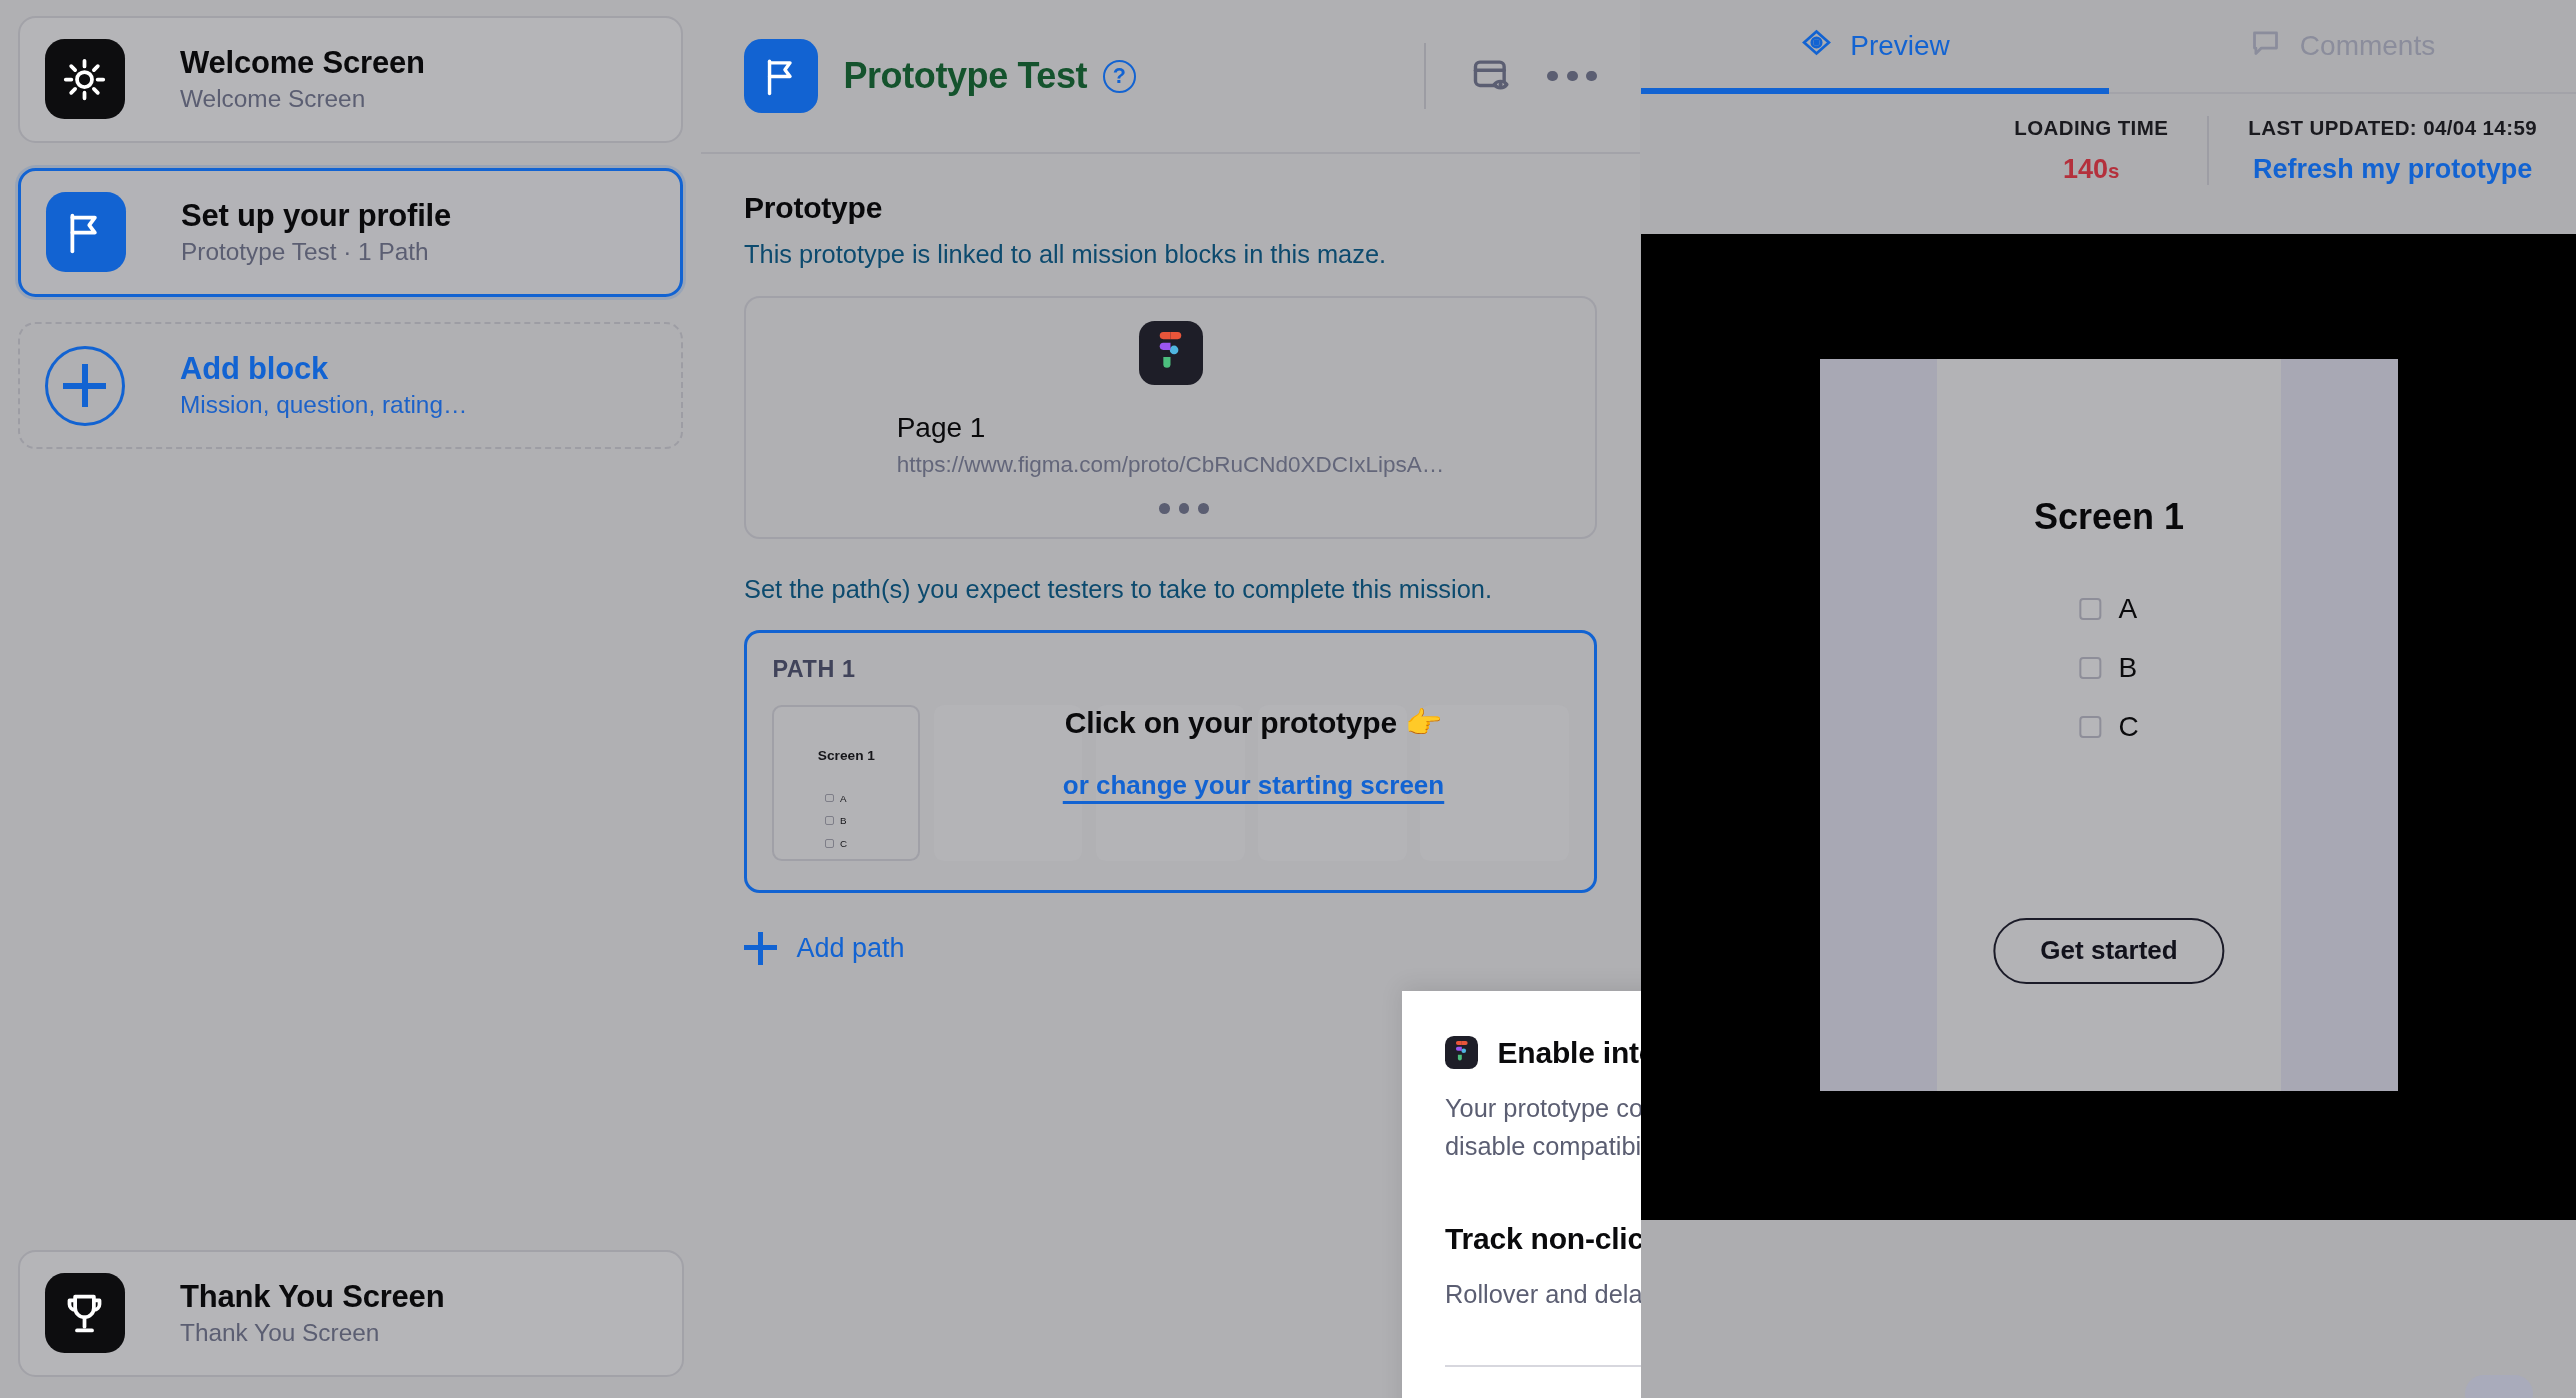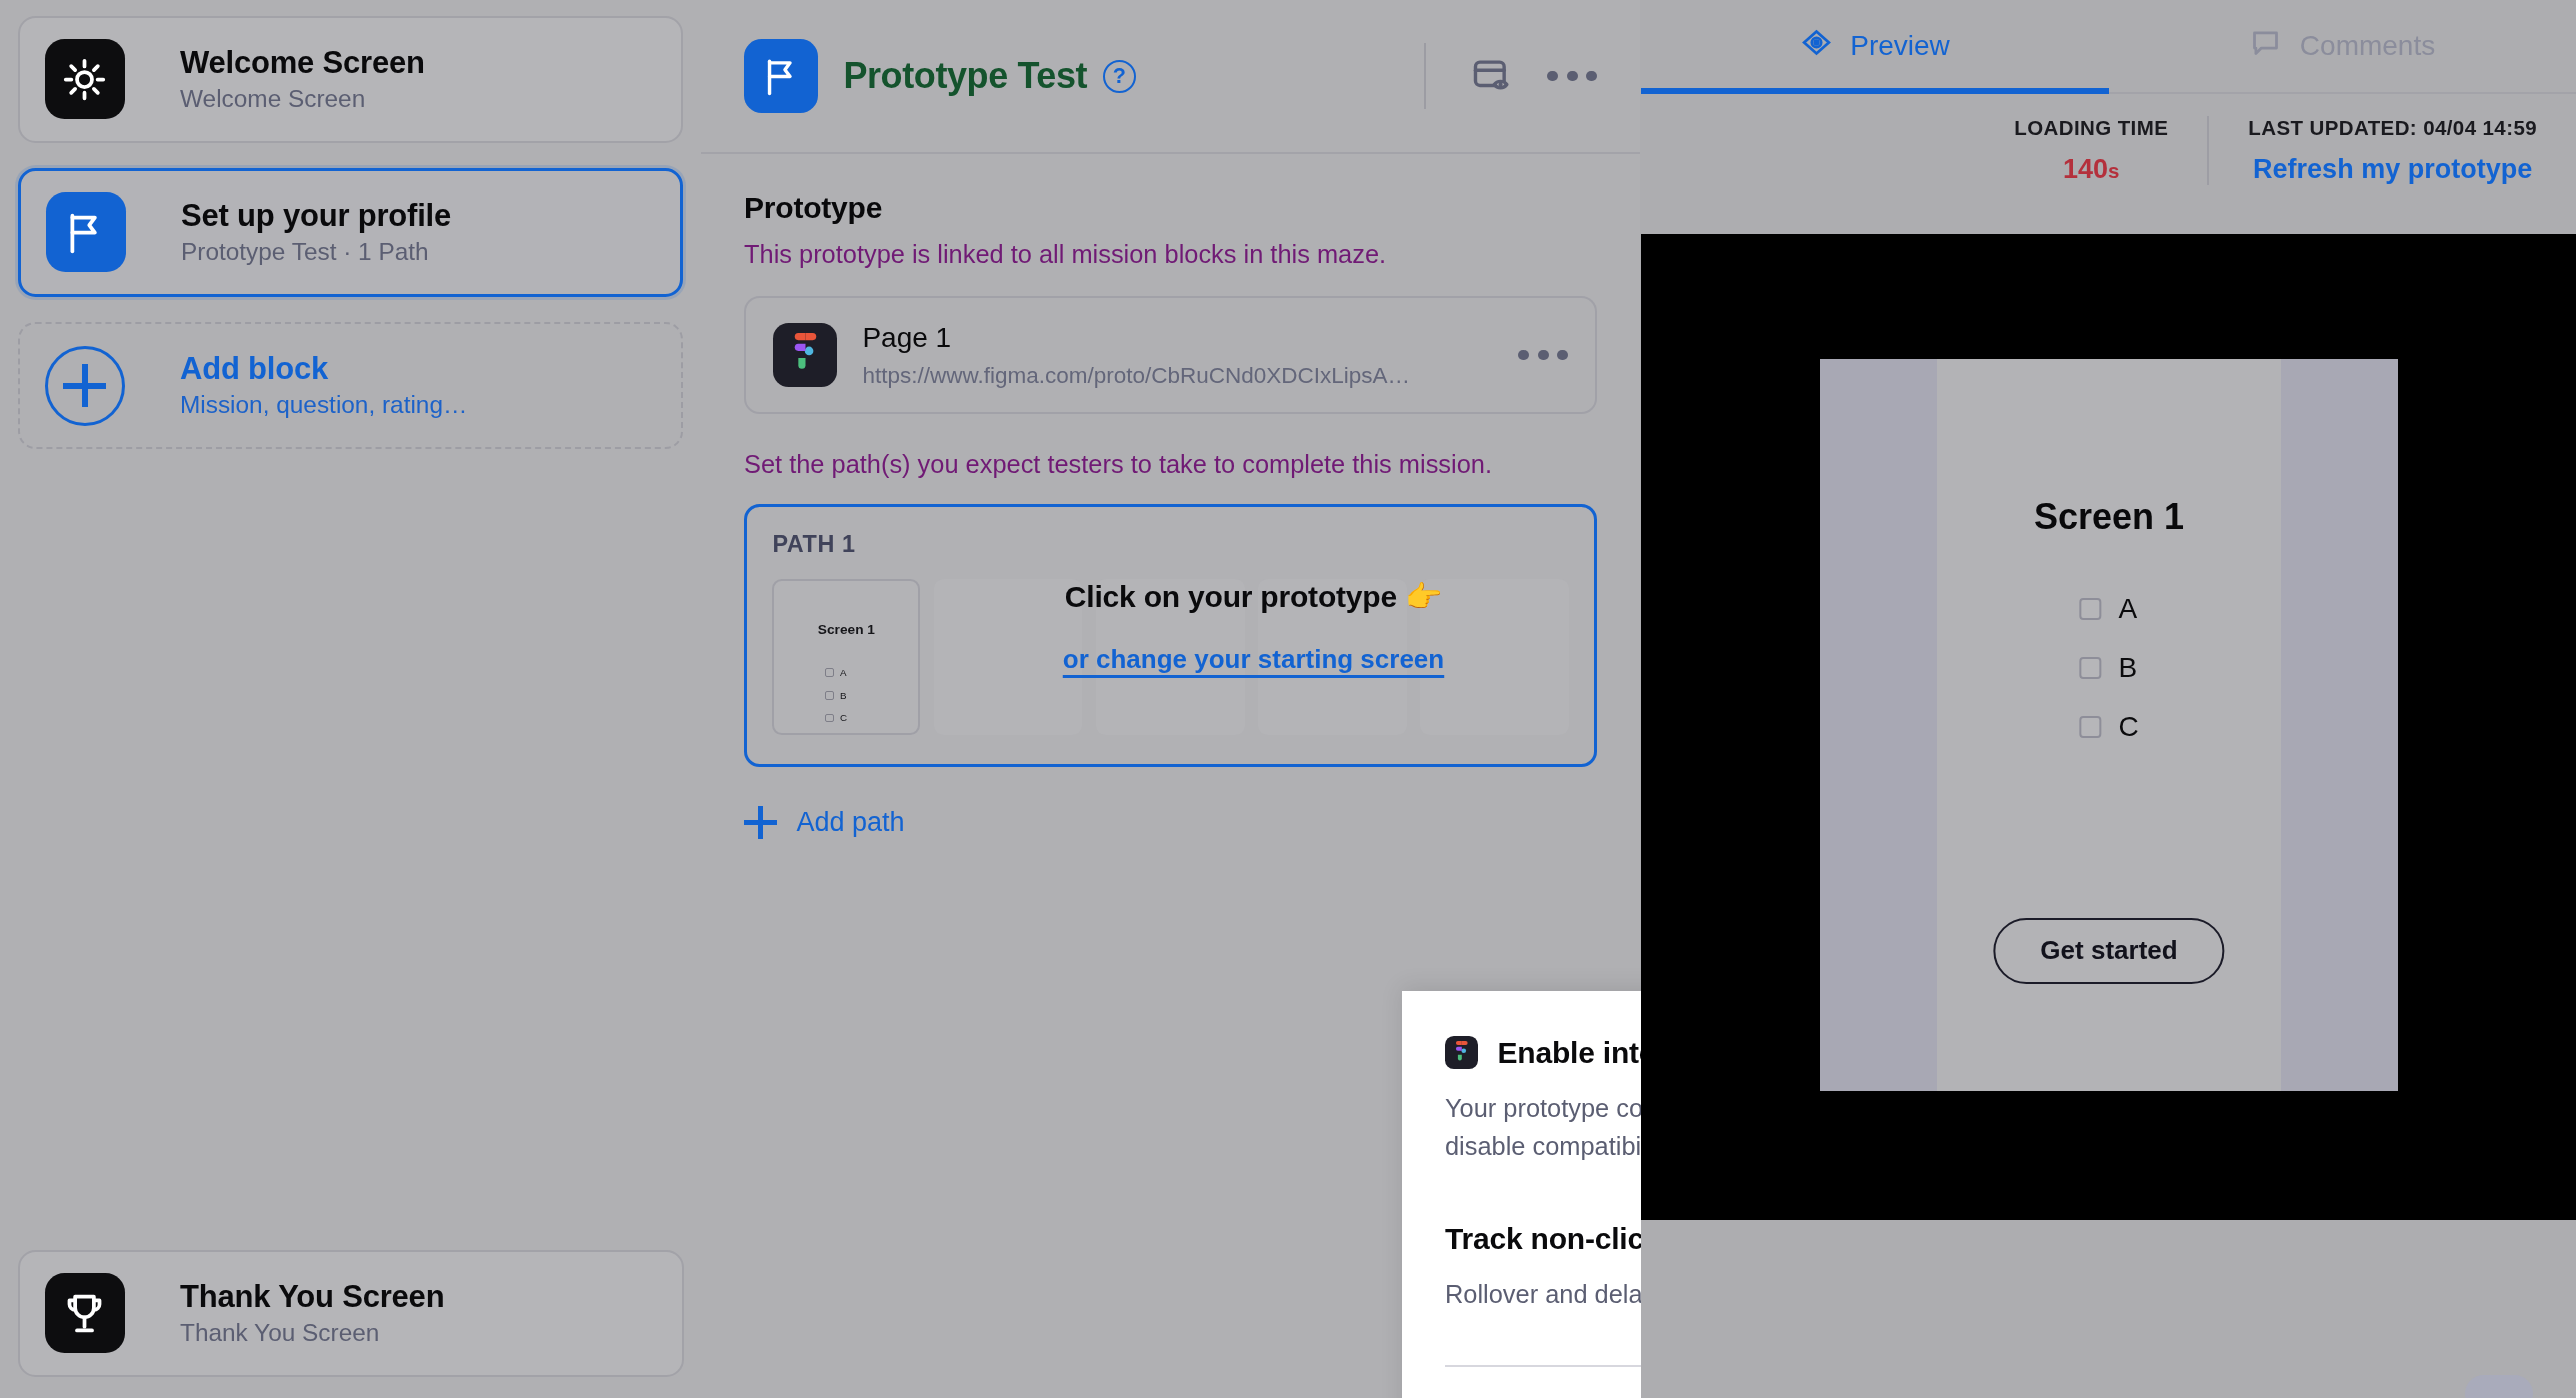--- a/index.html
+++ b/index.html
@@ -74,25 +74,25 @@
   }
   .hdr-spacer { flex: 1; }
   .vdivider { width: 2px; height: 66px; background: #9c9ca3; margin: 0 39px 0 0; }
   .hdr-icon { width: 55px; height: 55px; display: flex; align-items: center; justify-content: center; cursor: pointer; }
   .hdr-icon svg { width: 43px; height: 43px; }
   .dots { display: flex; gap: 8.8px; align-items: center; cursor: pointer; margin-left: 27px; }
   .dots i { width: 10.7px; height: 10.7px; border-radius: 50%; background: #5b5e72; display: block; }
 
   #mid-body { padding: 37px 43px 0 43px; }
   .sec-title { font-size: 30px; font-weight: 700; color: #09090b; letter-spacing: -0.2px; }
-  .sec-sub { font-size: 25.4px; color: #701a75; margin-top: 13.7px; line-height: 1.25; }
+  .sec-sub { font-size: 25.4px; color: #0c4a6e; margin-top: 13.7px; line-height: 1.25; }
 
   .proto-card {
     margin-top: 25.4px; border: 2px solid #a1a1a8; border-radius: 15.6px;
-    display: flex; align-items: center; padding: 23.4px 27px; gap: 25.4px; cursor: pointer;
+    display: flex; align-items: center; padding: 23.4px 27px; gap: 25.4px; cursor: pointer; flex-direction: column;
   }
   .figma-badge {
     width: 64px; height: 64px; border-radius: 15.6px; background: #1e1e28; flex: 0 0 64px;
     display: flex; align-items: center; justify-content: center;
   }
   .figma-badge svg { width: 29px; height: 43px; }
   .proto-txt { flex: 1; min-width: 0; }
   .proto-name { font-size: 28px; color: #0a0a0c; line-height: 1.2; }
   .proto-url {
     font-size: 22.5px; color: #63667a; margin-top: 7.8px;

